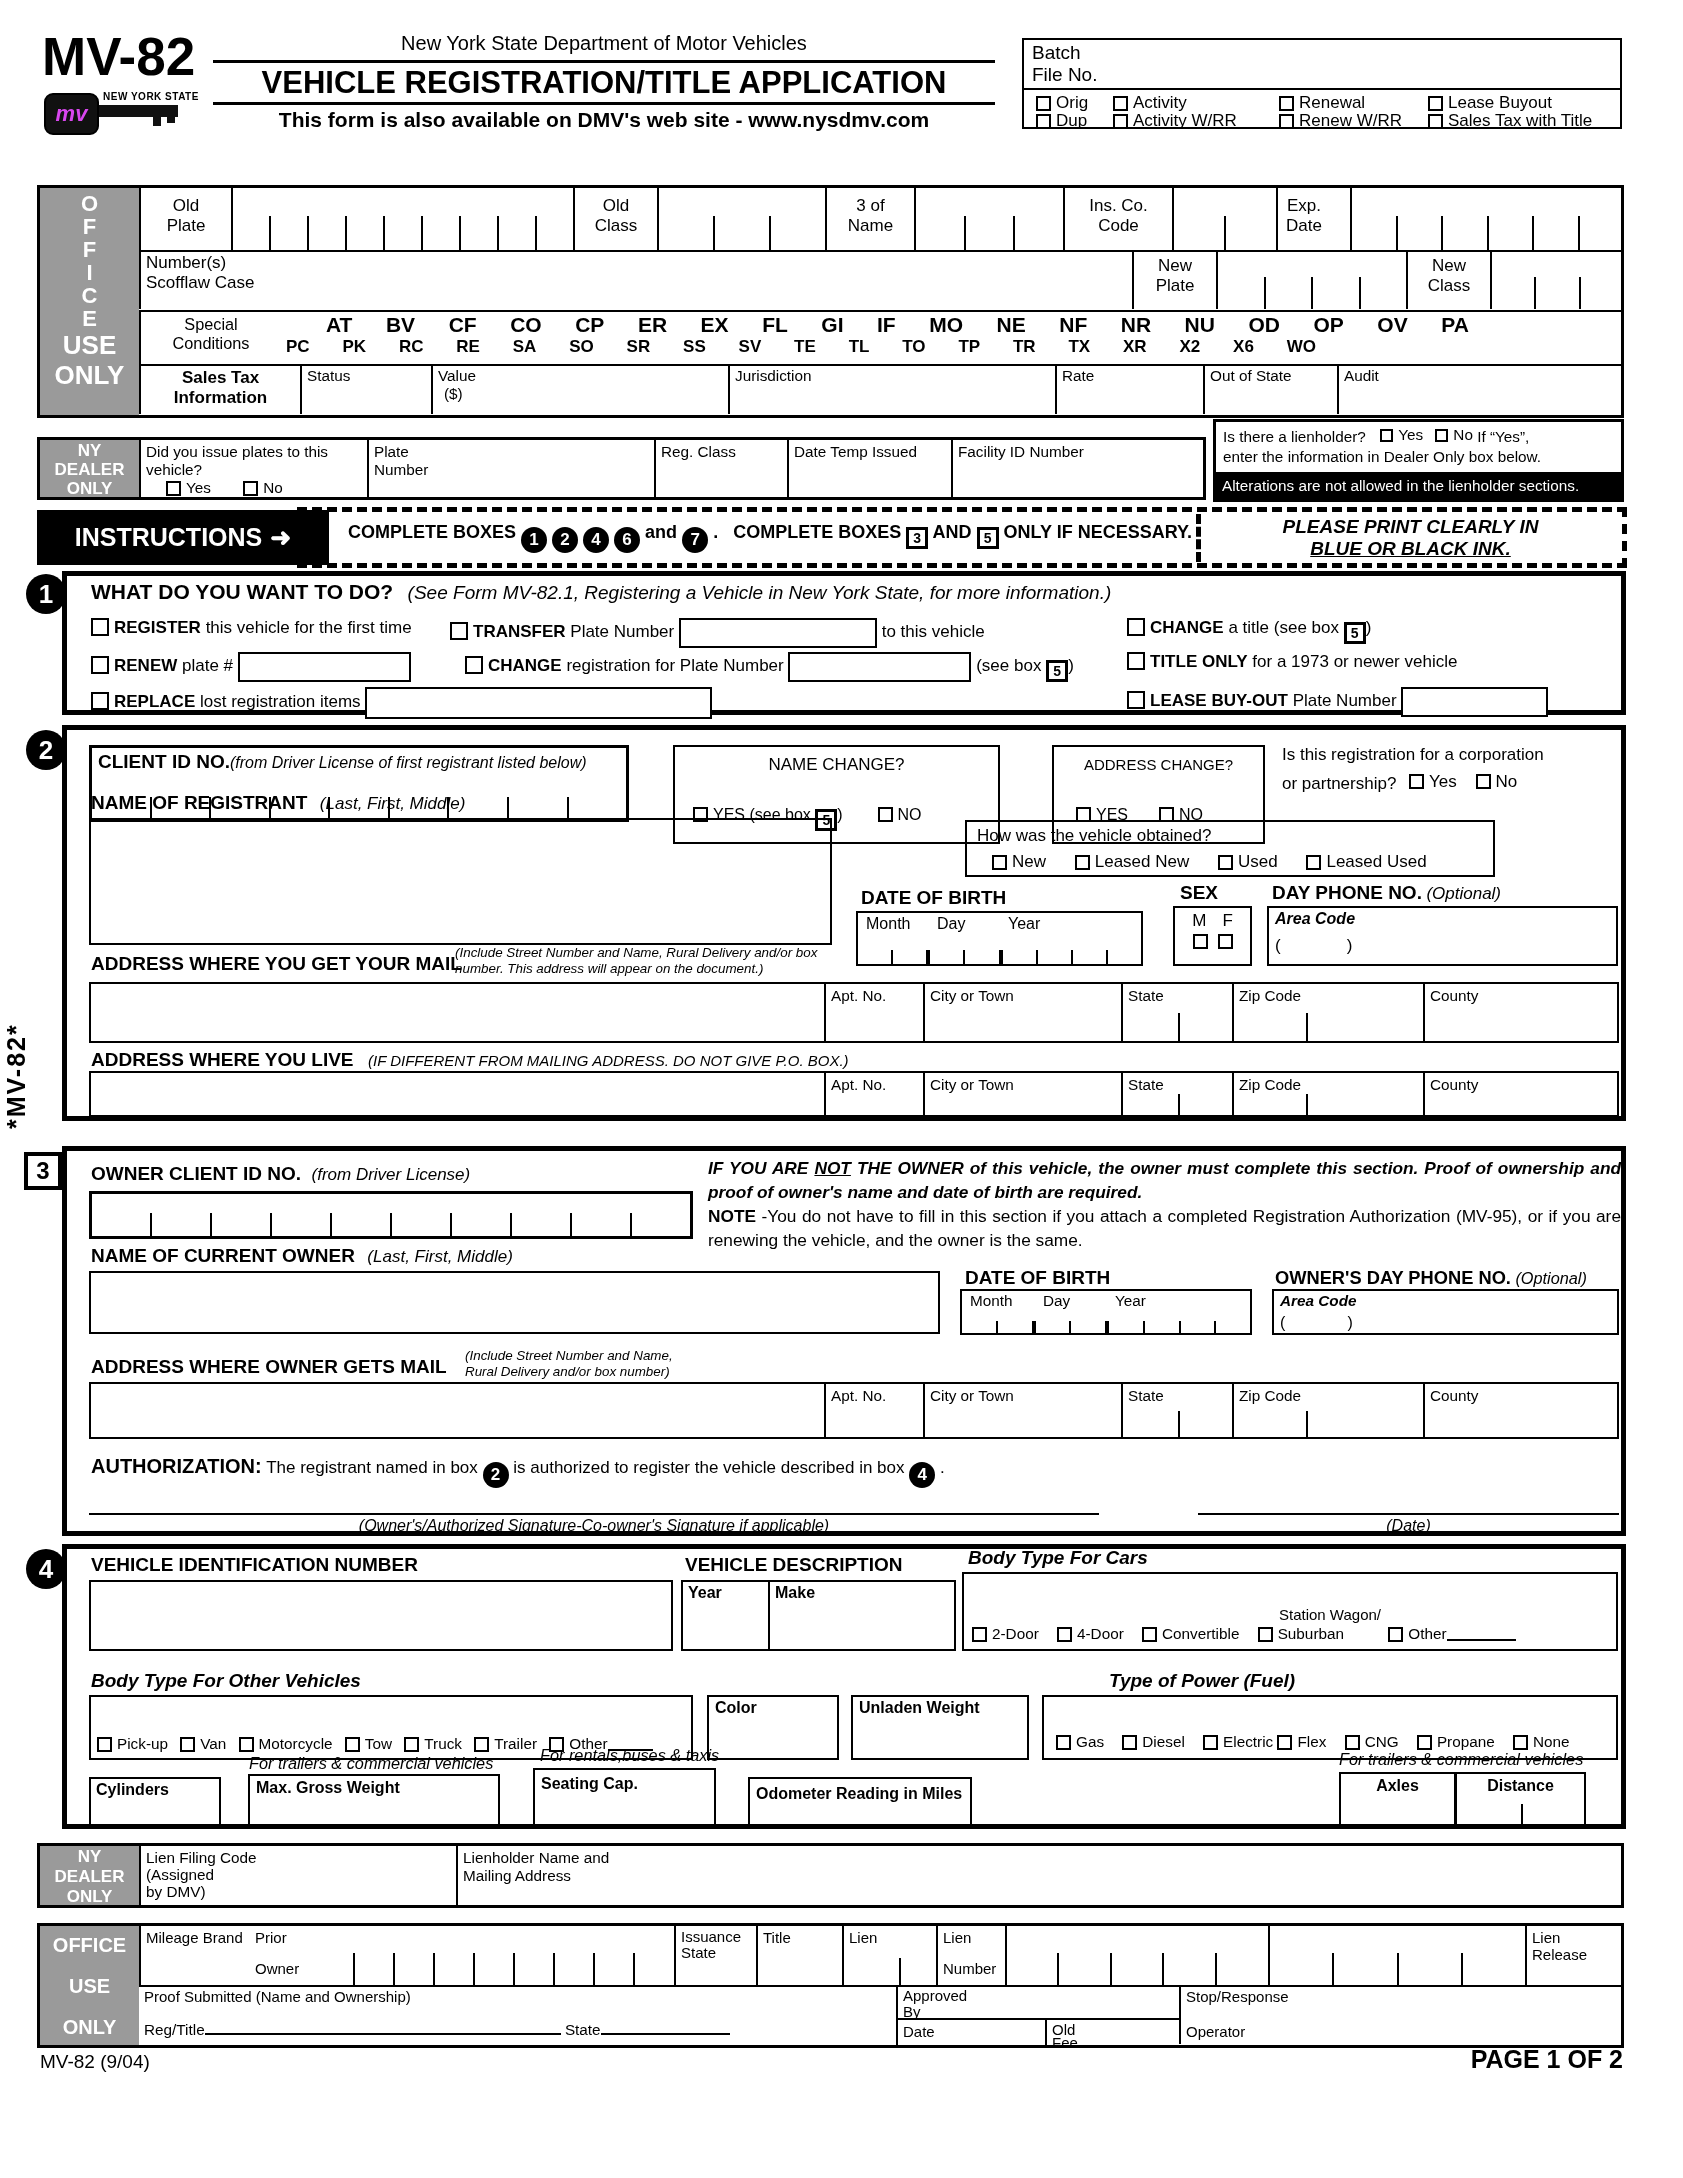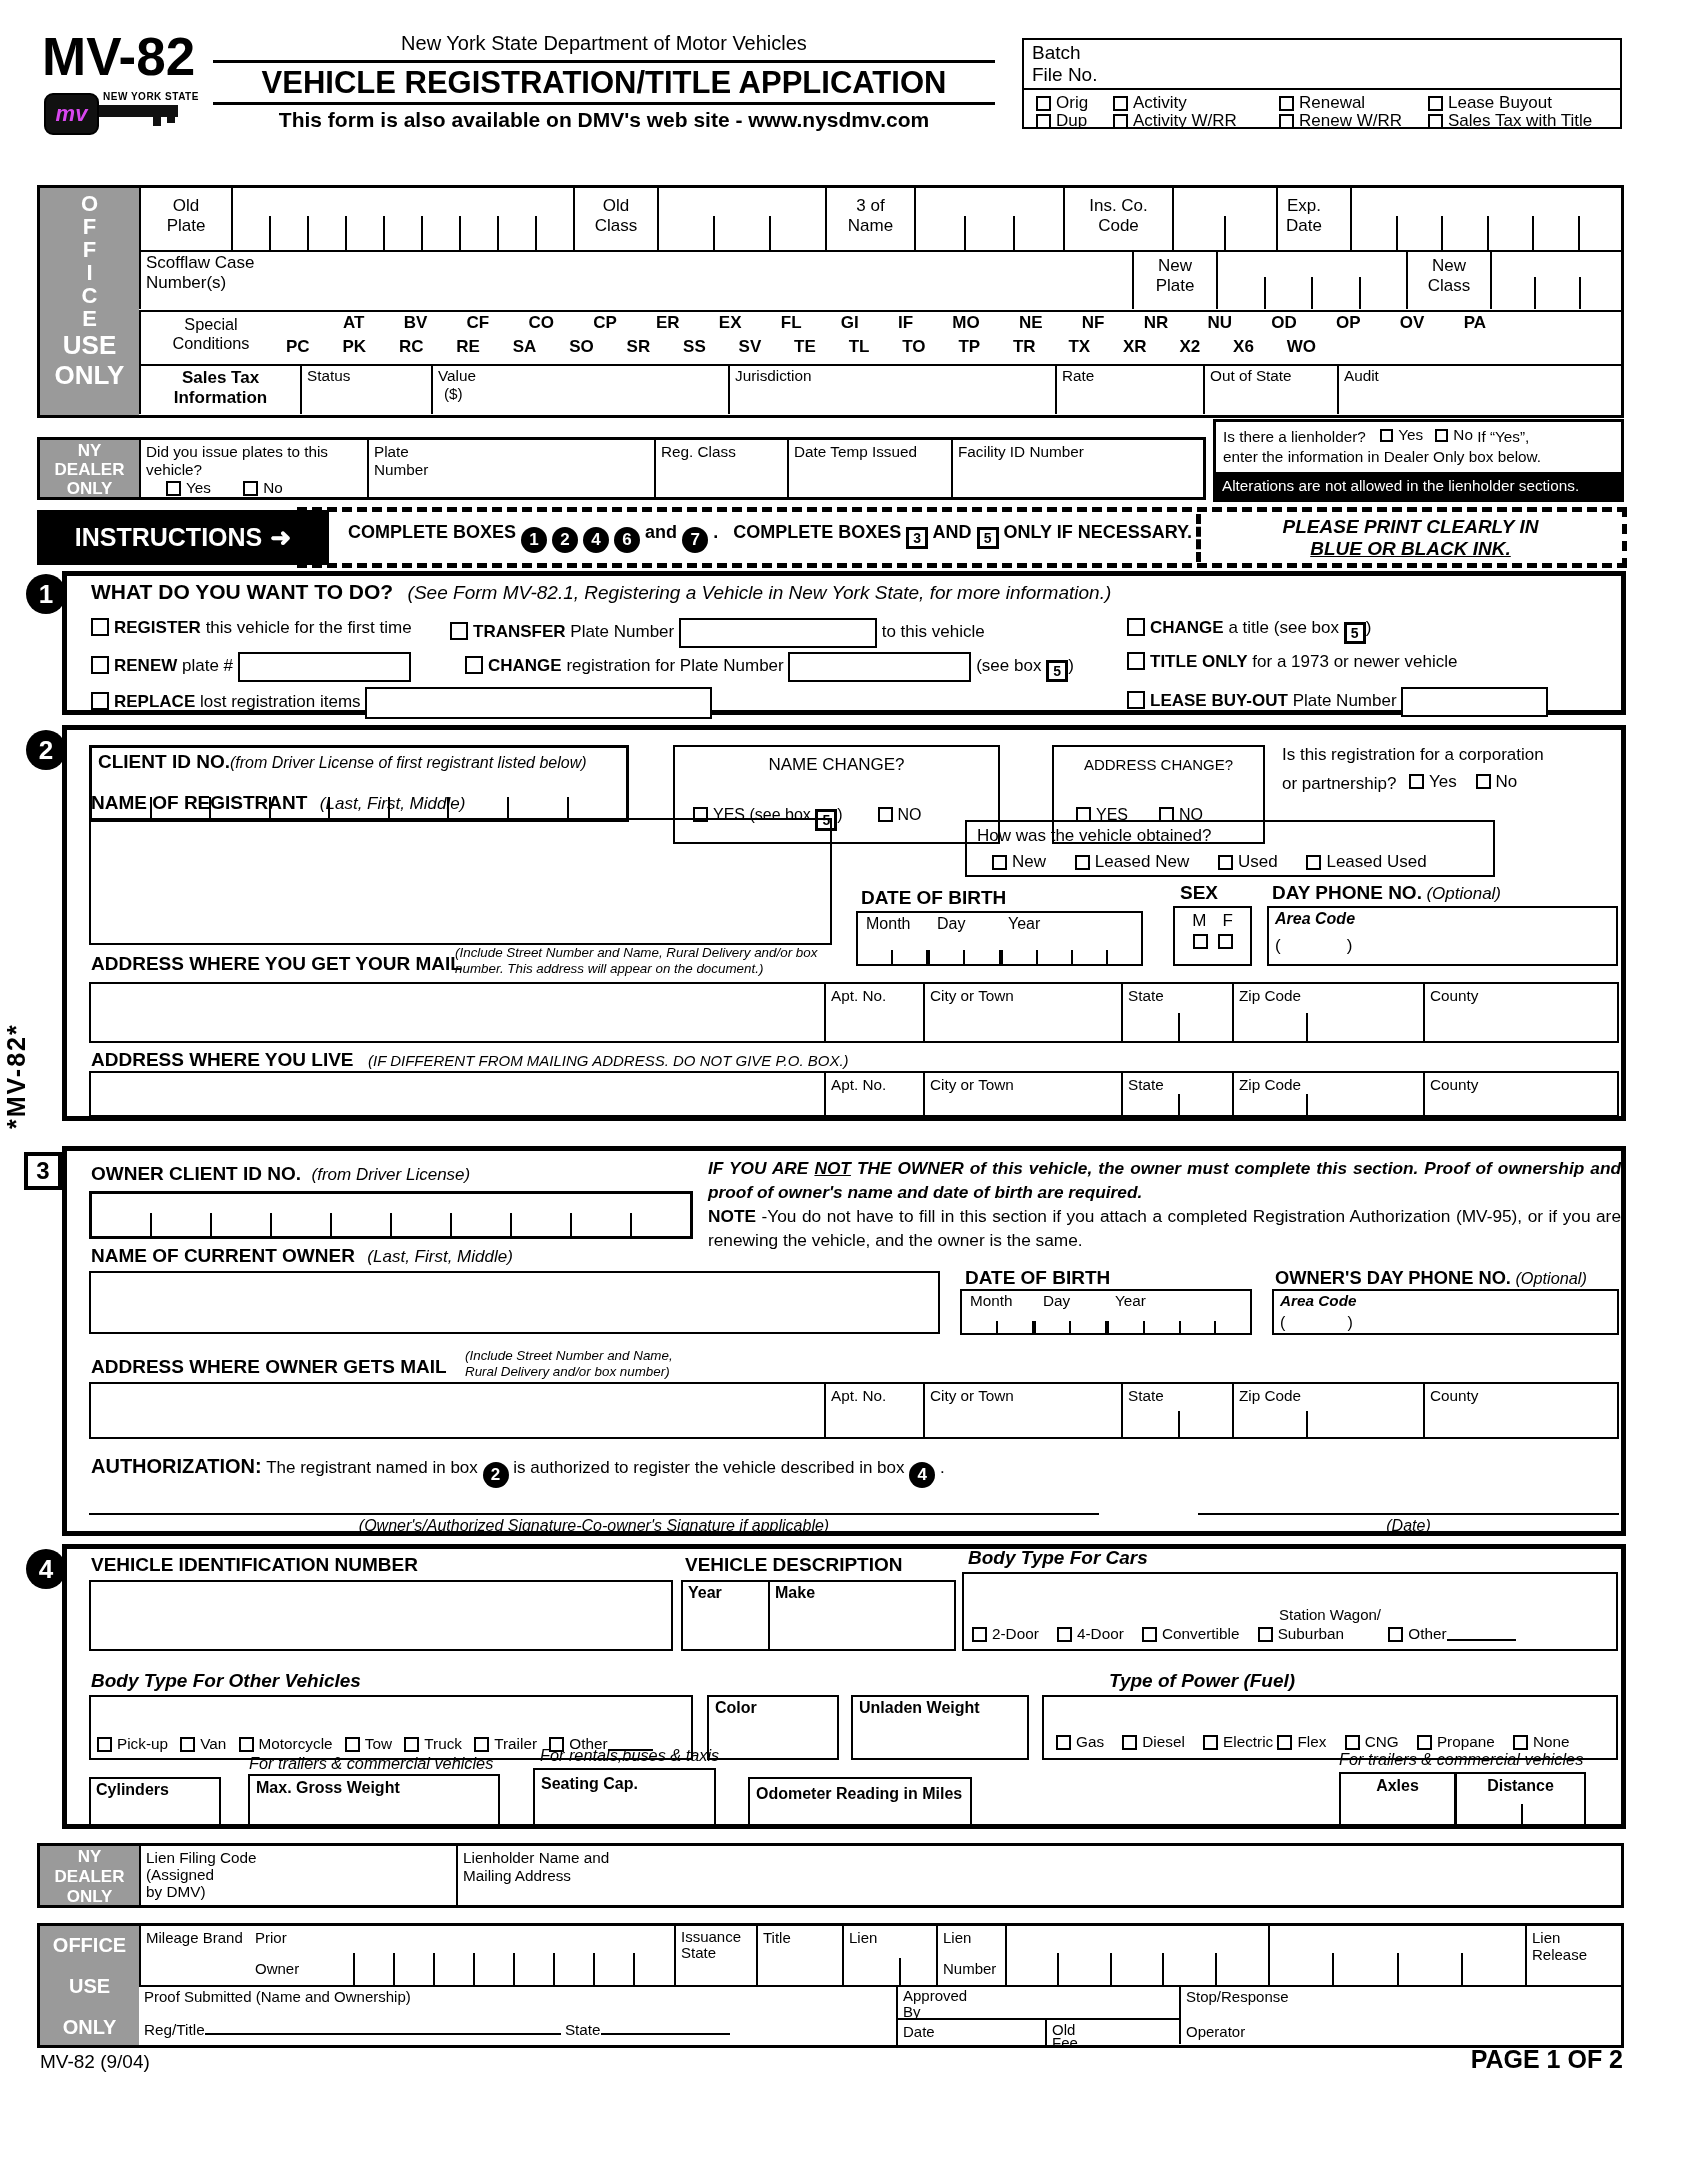--- a/index.html
+++ b/index.html
@@ -154,22 +154,22 @@
         <i></i>
         <i></i>
         <i></i>
         <i></i>
         <i></i>
         <i></i>
       </div>
 
     <div class="a" style="left:99px;top:62px;width:1484px;border-top:2px solid #000"></div>
     <div class="cell" style="left:99px;top:62px;width:993px;height:59px;font-size:17px">
-      <span style="display:block">Scofflaw Case</span>
-        <span style="display:block">Number(s)</span>
+      <span style="display:block">Number(s)</span>
+        <span style="display:block">Scofflaw Case</span>
     </div>
     <div class="cell ctr" style="left:1092px;top:62px;width:84px;height:59px;padding-top:6px;font-size:17px">
       <span style="display:block">New</span>
         <span style="display:block">Plate</span>
     </div>
     <div class="comb a" style="left:1176px;top:62px;width:190px;height:59px;border-left:2px solid #000">
         <i></i>
         <i></i>
         <i></i>
         <i></i>
@@ -182,21 +182,21 @@
         <i></i>
         <i></i>
         <i></i>
       </div>
 
     <div class="a" style="left:99px;top:122px;width:1484px;border-top:2px solid #000"></div>
     <div class="cell ctr" style="left:99px;top:122px;width:142px;height:54px;padding-top:5px;font-size:16.3px">
       <span style="display:block">Special</span>
         <span style="display:block">Conditions</span>
     </div>
-    <div class="a fb" style="left:258px;top:125px;width:1287px;display:flex;justify-content:space-between;padding:0 99px 0 45px;font-size:17px">
+    <div class="a fb" style="left:241px;top:125px;width:1287px;display:flex;justify-content:space-between;padding:0 99px 0 45px;font-size:21px">
       <span>AT</span>
         <span>BV</span>
         <span>CF</span>
         <span>CO</span>
         <span>CP</span>
         <span>ER</span>
         <span>EX</span>
         <span>FL</span>
         <span>GI</span>
         <span>IF</span>

